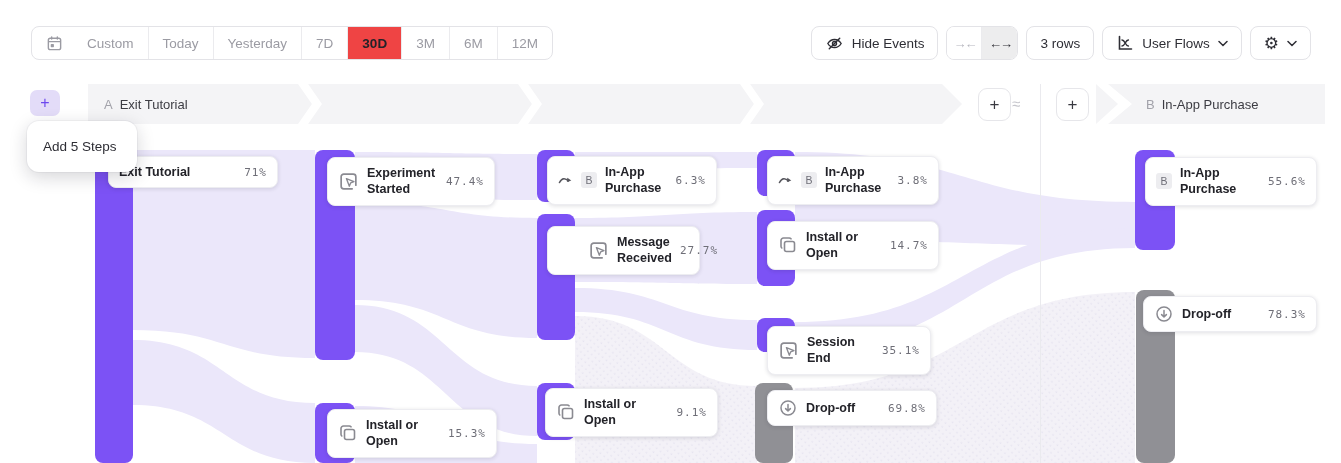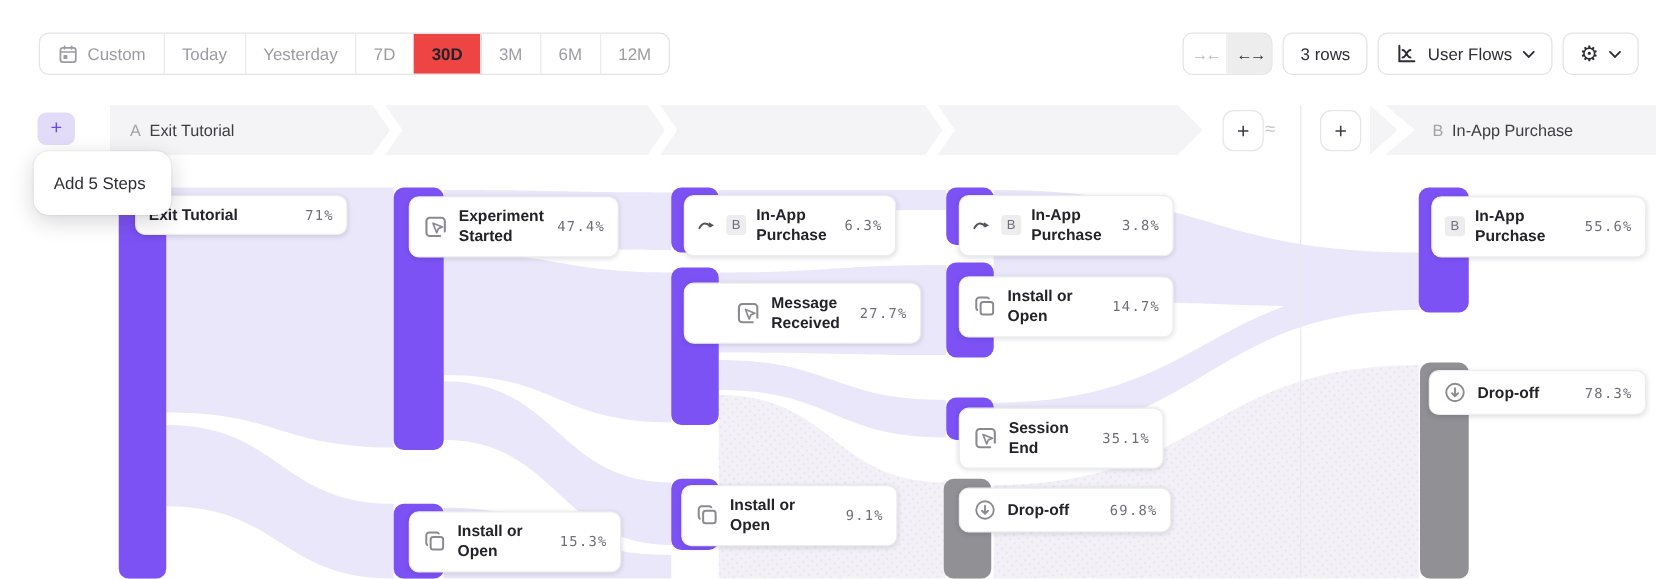--- a/index.html
+++ b/index.html
@@ -5,21 +5,21 @@
   * { margin:0; padding:0; box-sizing:border-box; }
   html,body { width:1341px; height:463px; background:#fff; overflow:hidden;
     font-family:"Liberation Sans", sans-serif; }
   .stage { position:relative; width:1341px; height:463px; background:#fff; }
 
   
   .toolbar { position:absolute; left:31px; right:30px; top:26px; height:34px;
     display:flex; align-items:center; justify-content:space-between; z-index:40; }
   .seg-control { display:flex; align-items:stretch; height:34px; border:1px solid #e3e3e7;
     border-radius:8px; overflow:hidden; background:#fff; }
-  .seg-item { display:flex; align-items:center; gap:7px; padding:0 14px; font-size:13.5px;
+  .seg-item { display:flex; align-items:center; gap:24px; padding:0 14px; font-size:13.5px;
     color:#9b9ba3; border-right:1px solid #ebebee; cursor:pointer; white-space:nowrap; }
   .seg-item:last-child { border-right:none; }
   .seg-item.selected { background:#ef4444; color:#232329; font-weight:600; }
   .right-cluster { display:flex; align-items:center; gap:8px; }
   .tbtn { display:flex; align-items:center; gap:8px; height:34px; padding:0 13px;
     border:1px solid #e3e3e7; border-radius:8px; background:#fff; font-size:13.5px;
     font-weight:500; color:#2e2e35; cursor:pointer; white-space:nowrap; }
   .arrow-seg { display:flex; height:34px; border:1px solid #e3e3e7; border-radius:8px;
     overflow:hidden; }
   .arrow-seg .aseg { width:35px; display:flex; align-items:center; justify-content:center;
@@ -109,20 +109,30 @@
         </div>
       <div class="seg-item">
           <span>6M</span>
         </div>
       <div class="seg-item">
           <span>12M</span>
         </div>
     </div>
 
     <div class="right-cluster">
+      <button class="tbtn">
+        <span class="nicon">
+          <svg width="19" height="19" viewBox="0 0 20 20">
+              <path d="M3 10s2.6-4.3 7-4.3S17 10 17 10s-2.6 4.3-7 4.3S3 10 3 10z" stroke="#2e2e35" fill="none" stroke-width="1.5"></path>
+              <circle cx="10" cy="10" r="2.1" stroke="#2e2e35" fill="none" stroke-width="1.5"></circle>
+              <path d="M4.5 15.5L15.5 4.5" stroke="#2e2e35" stroke-width="1.5" stroke-linecap="round"></path>
+            </svg>
+        </span>
+        <span>Hide Events</span>
+      </button>
       <div class="arrow-seg">
         <div class="aseg dim">
             <span>→←</span>
           </div>
         <div class="aseg on">
             <span>←→</span>
           </div>
       </div>
       <button class="tbtn">
           <span>3 rows</span>
@@ -250,21 +260,21 @@
       <svg width="15" height="12" viewBox="0 0 15 12">
           <path d="M1.5 8.5C4 3.5 7.5 4 10.5 7" stroke="#55555c" fill="none" stroke-width="1.6" stroke-linecap="round"></path>
           <path d="M9.3 3.8l4 2.6-4.4 1.6z" fill="#55555c"></path>
         </svg>
     </span>
     <span class="bbadge">B</span>
     <span class="nlabel">In-App Purchase</span>
     <span class="npct">6.3%</span>
   </div>
 
-  <div class="node" style="left:547px; top:226px; width:190px;padding-left:40px;">
+  <div class="node" style="left:547px; top:226px; width:153px;padding-left:40px;">
     <span class="nicon">
       <svg width="21" height="21" viewBox="0 0 20 20">
           <path d="M13.5 17H5.5A2.5 2.5 0 0 1 3 14.5v-9A2.5 2.5 0 0 1 5.5 3h9A2.5 2.5 0 0 1 17 5.5v8" fill="none" stroke="#8a8a91" stroke-width="1.6" stroke-linecap="round"></path>
           <path d="M8 7.2l7.2 2.9-3.1 1.2-1.3 3.2z" fill="#fff" stroke="#8a8a91" stroke-width="1.3" stroke-linejoin="round"></path>
         </svg>
     </span>
     <span class="nlabel">Message Received</span>
     <span class="npct">27.7%</span>
   </div>
 

